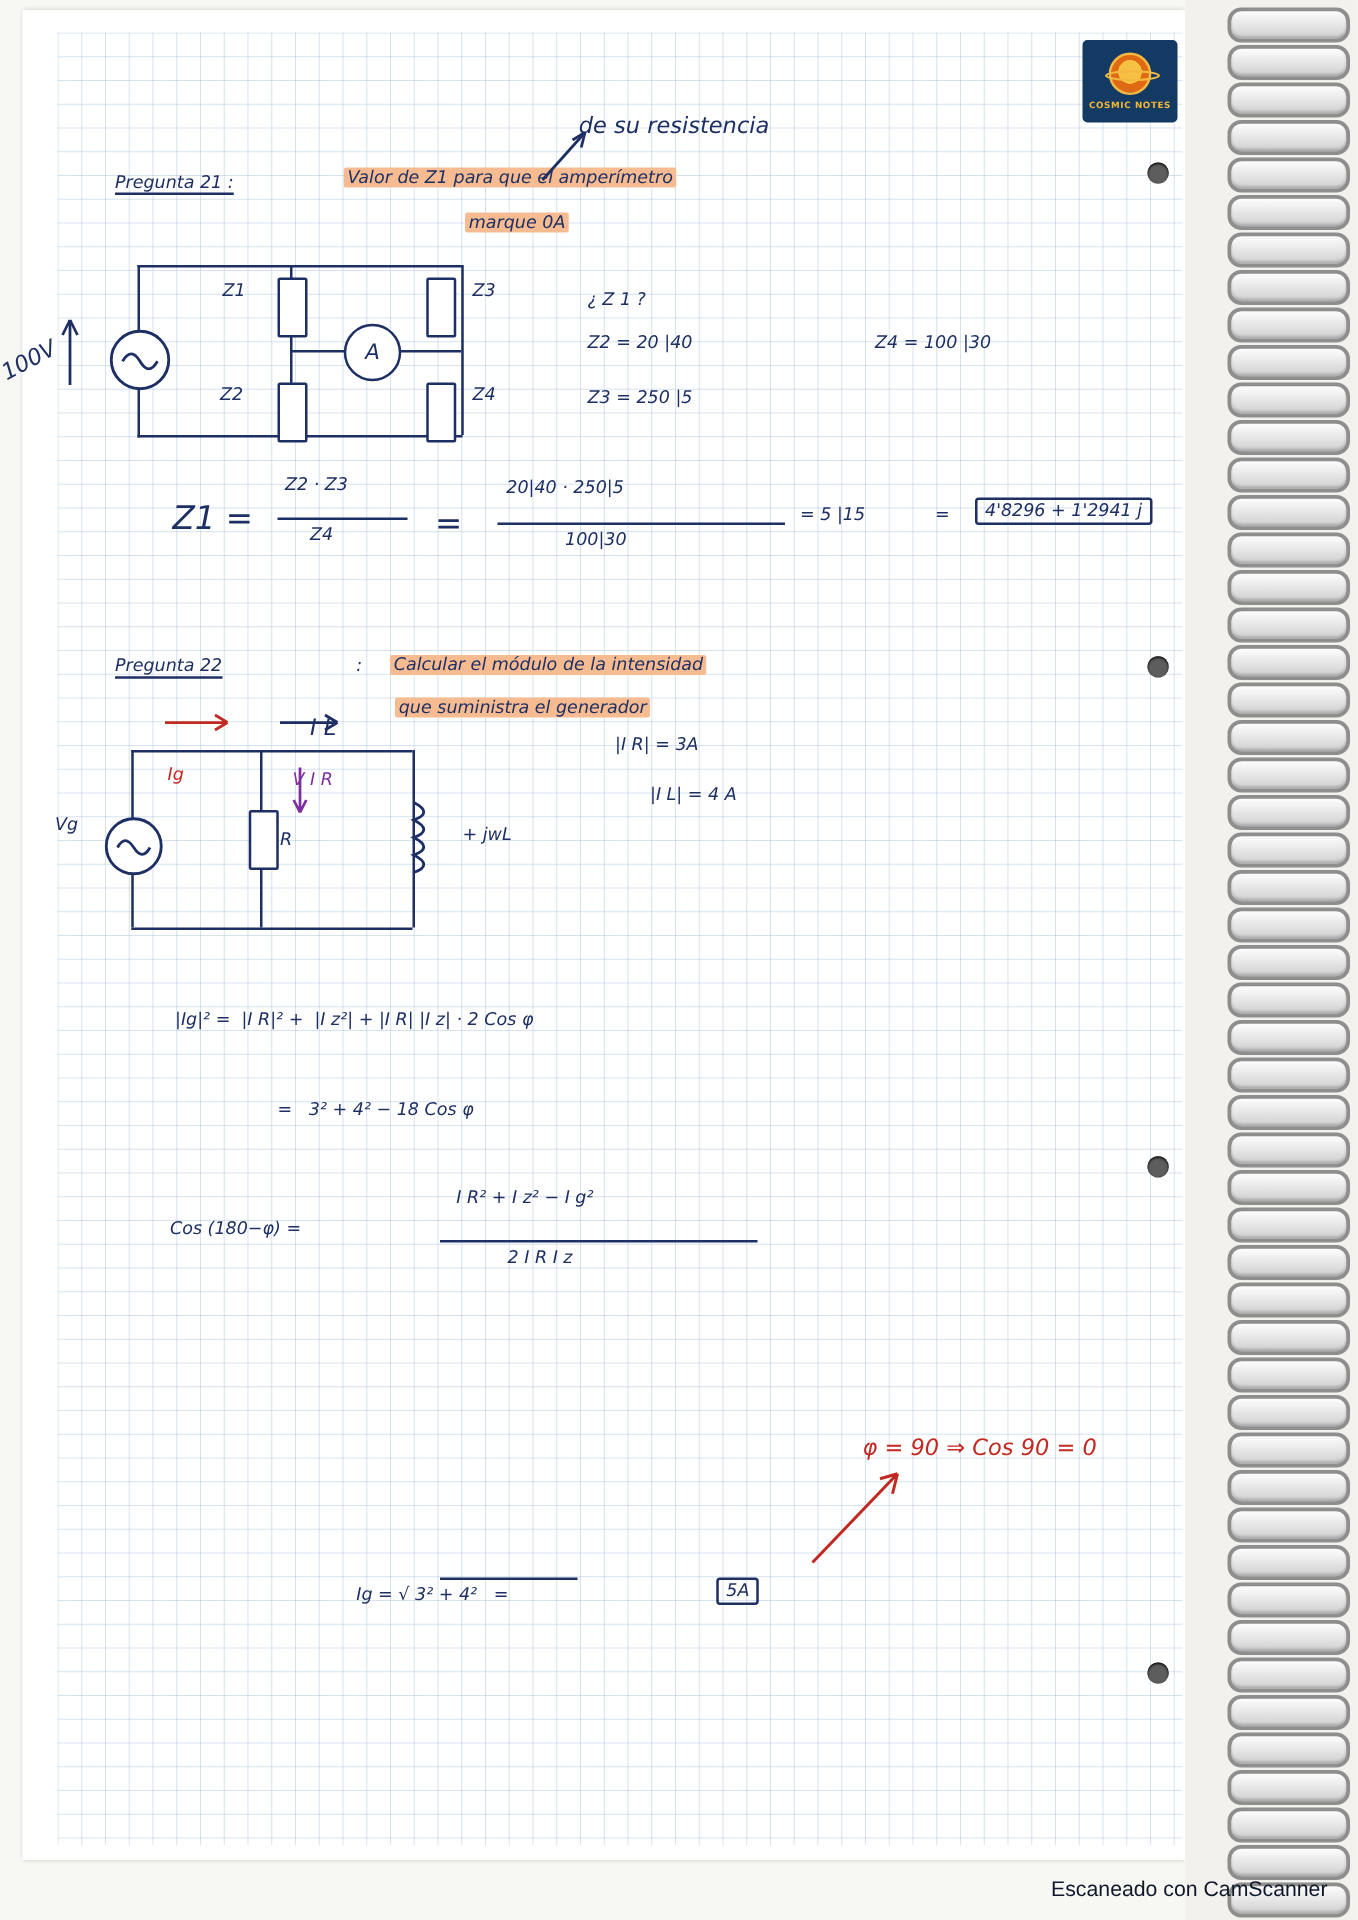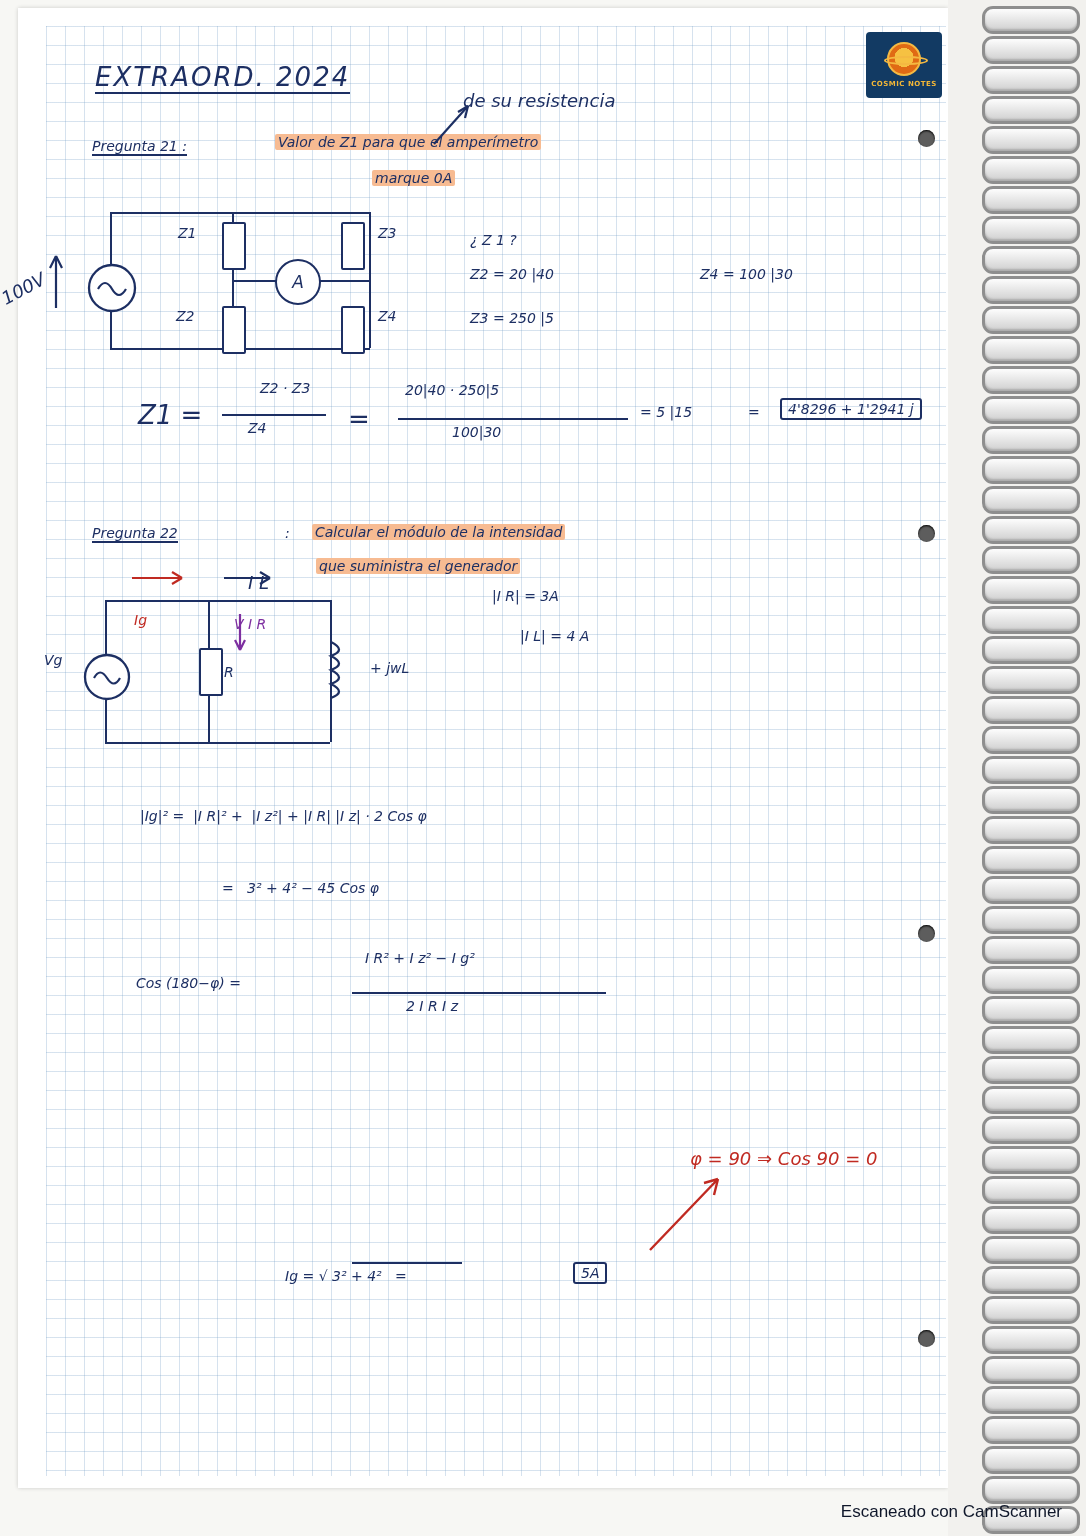--- a/index.html
+++ b/index.html
@@ -170,21 +170,20 @@
   <div class="hole" style="left:918px;top:130px"></div>
   <div class="hole" style="left:918px;top:525px"></div>
   <div class="hole" style="left:918px;top:925px"></div>
   <div class="hole" style="left:918px;top:1330px"></div>
 
   <div id="logo">
     <div class="ring"></div>
     <div class="ltext">COSMIC NOTES</div>
   </div>
 
-  <div class="hw ink-blue u big" style="left:95px;top:62px;letter-spacing:2px;">EXTRAORD. 2024</div>
 
   <div class="hw ink-blue u med" style="left:92px;top:138px;">Pregunta 21 :</div>
 
   <div class="hw ink-blue med hl" style="left:275px;top:134px;">Valor de Z1 para que el amperímetro</div>
   <div class="hw ink-blue med hl" style="left:372px;top:170px;">marque 0A</div>
 
   <div class="hw ink-blue sm" style="left:463px;top:90px;">de su resistencia</div>
   <svg style="position:absolute;left:430px;top:100px;" width="44" height="46">
     <path d="M4 44 L38 6" stroke="#1d2f63" stroke-width="2.2" fill="none"></path>
     <path d="M38 6 L28 12 M38 6 L35 18" stroke="#1d2f63" stroke-width="2.2" fill="none"></path>
@@ -225,21 +224,21 @@
     <div class="hw ink-blue med" style="left:378px;top:308px;">Z4</div>
   </div>
 
   <div class="hw ink-blue med" style="left:470px;top:232px;">¿ Z 1 ?</div>
 
   <div class="hw ink-blue med" style="left:470px;top:266px;">Z2 = 20 |40</div>
   <div class="hw ink-blue med" style="left:700px;top:266px;">Z4 = 100 |30</div>
   <div class="hw ink-blue med" style="left:470px;top:310px;">Z3 = 250 |5</div>
 
   <div class="hw ink-blue big" style="left:138px;top:400px;">Z1 =</div>
-  <div class="hw ink-blue med" style="left:228px;top:380px;margin-left:32px;">Z2 · Z3</div>
+  <div class="hw ink-blue med" style="left:228px;top:380px;">Z2 · Z3</div>
   <div class="ln lnh" style="left:222px;top:414px;width:104px;"></div>
   <div class="hw ink-blue med" style="left:248px;top:420px;">Z4</div>
 
   <div class="hw ink-blue big" style="left:348px;top:404px;">=</div>
 
   <div class="hw ink-blue med" style="left:405px;top:382px;">20|40 · 250|5</div>
   <div class="ln lnh" style="left:398px;top:418px;width:230px;"></div>
   <div class="hw ink-blue med" style="left:452px;top:424px;">100|30</div>
 
   <div class="hw ink-blue med" style="left:640px;top:404px;">= 5 |15</div>
@@ -286,21 +285,21 @@
 
     <div class="hw ink-red med" style="left:134px;top:612px;">Ig</div>
     <div class="hw ink-blue sm" style="left:248px;top:572px;">I L</div>
     <div class="hw ink-purple med" style="left:234px;top:616px;">V I R</div>
     <div class="hw ink-blue med" style="left:44px;top:652px;">Vg</div>
     <div class="hw ink-blue med" style="left:224px;top:664px;">R</div>
     <div class="hw ink-blue med" style="left:370px;top:660px;">+ jwL</div>
   </div>
 
   <div class="hw ink-blue med" style="left:140px;top:808px;">|Ig|² =  |I R|² +  |I z²| + |I R| |I z| · 2 Cos φ</div>
-  <div class="hw ink-blue med" style="left:222px;top:880px;">=   3² + 4² − 45 Cos φ</div>
+  <div class="hw ink-blue med" style="left:222px;top:880px;">=   3² + 4² − 18 Cos φ</div>
 
   <div class="hw ink-blue med" style="left:136px;top:975px;">Cos (180−φ) =</div>
   <div class="hw ink-blue med" style="left:365px;top:950px;">I R² + I z² − I g²</div>
   <div class="ln lnh" style="left:352px;top:992px;width:254px;"></div>
   <div class="hw ink-blue med" style="left:406px;top:998px;">2 I R I z</div>
 
 
   <div class="hw ink-red sm" style="left:690px;top:1148px;">φ = 90 ⇒ Cos 90 = 0</div>
   <svg style="position:absolute;left:640px;top:1165px;" width="90" height="90">
     <path d="M10 85 L78 14 M78 14 L64 18 M78 14 L74 30" stroke="#c02a22" stroke-width="2.4" fill="none"></path>

